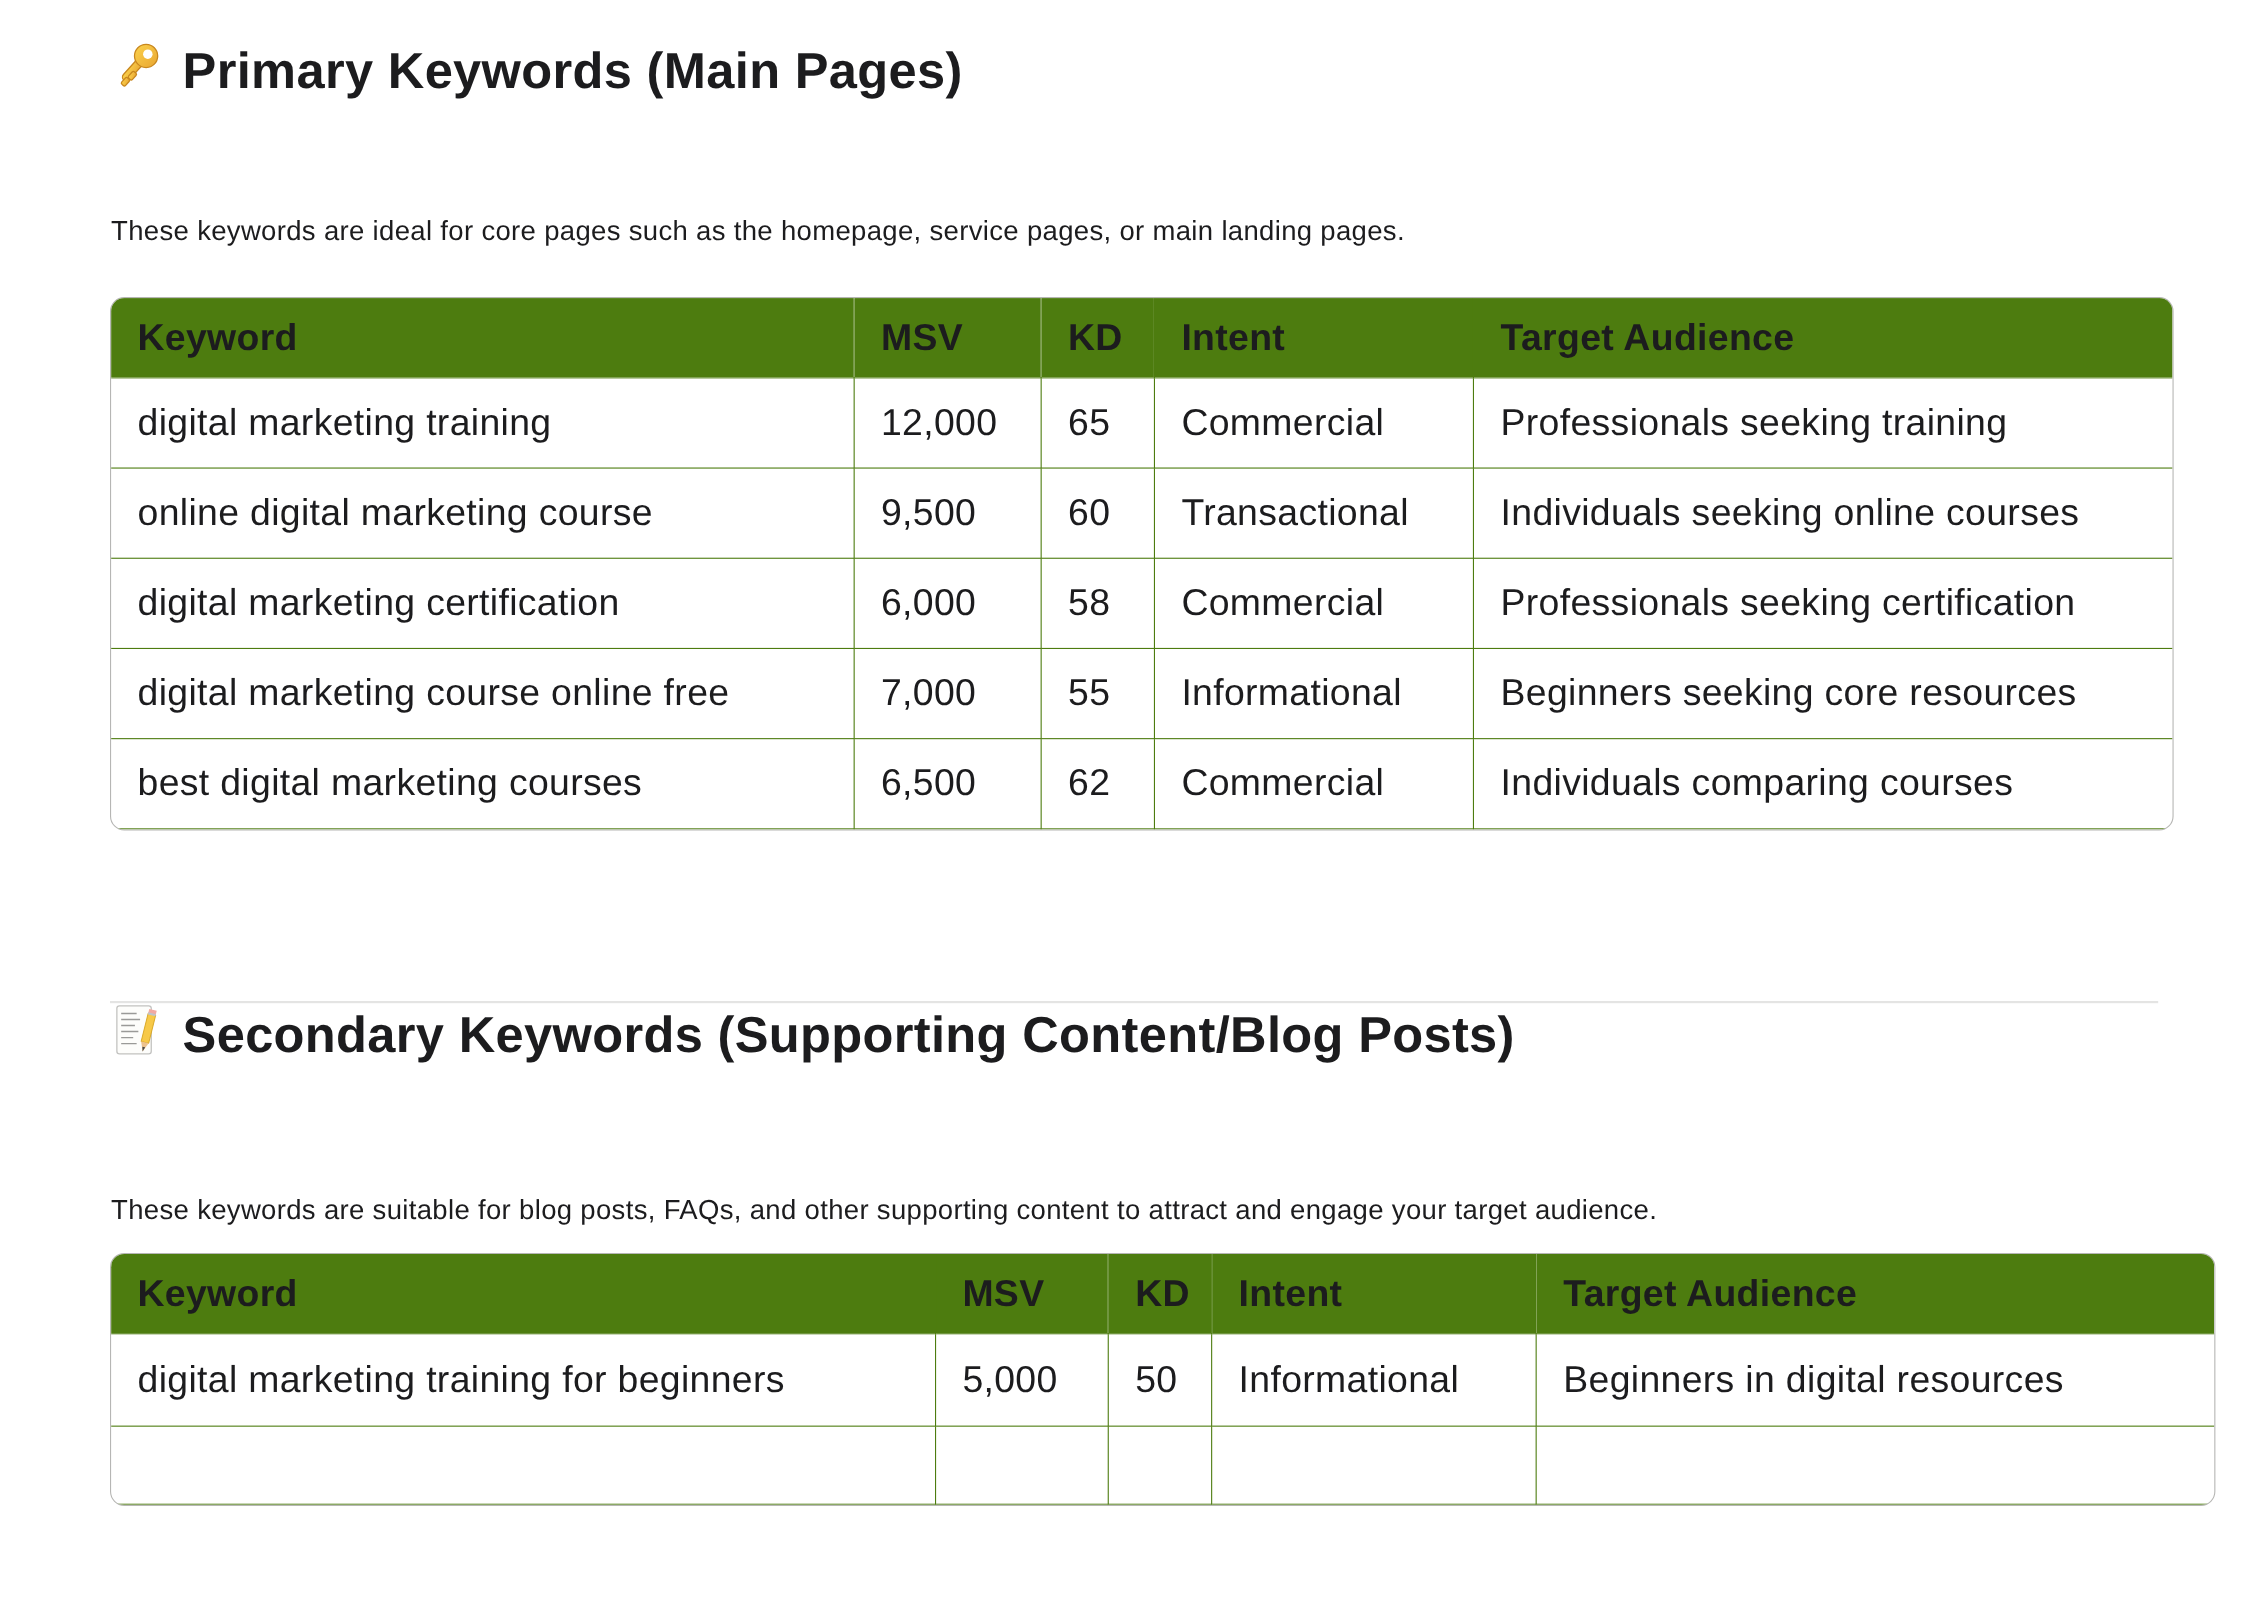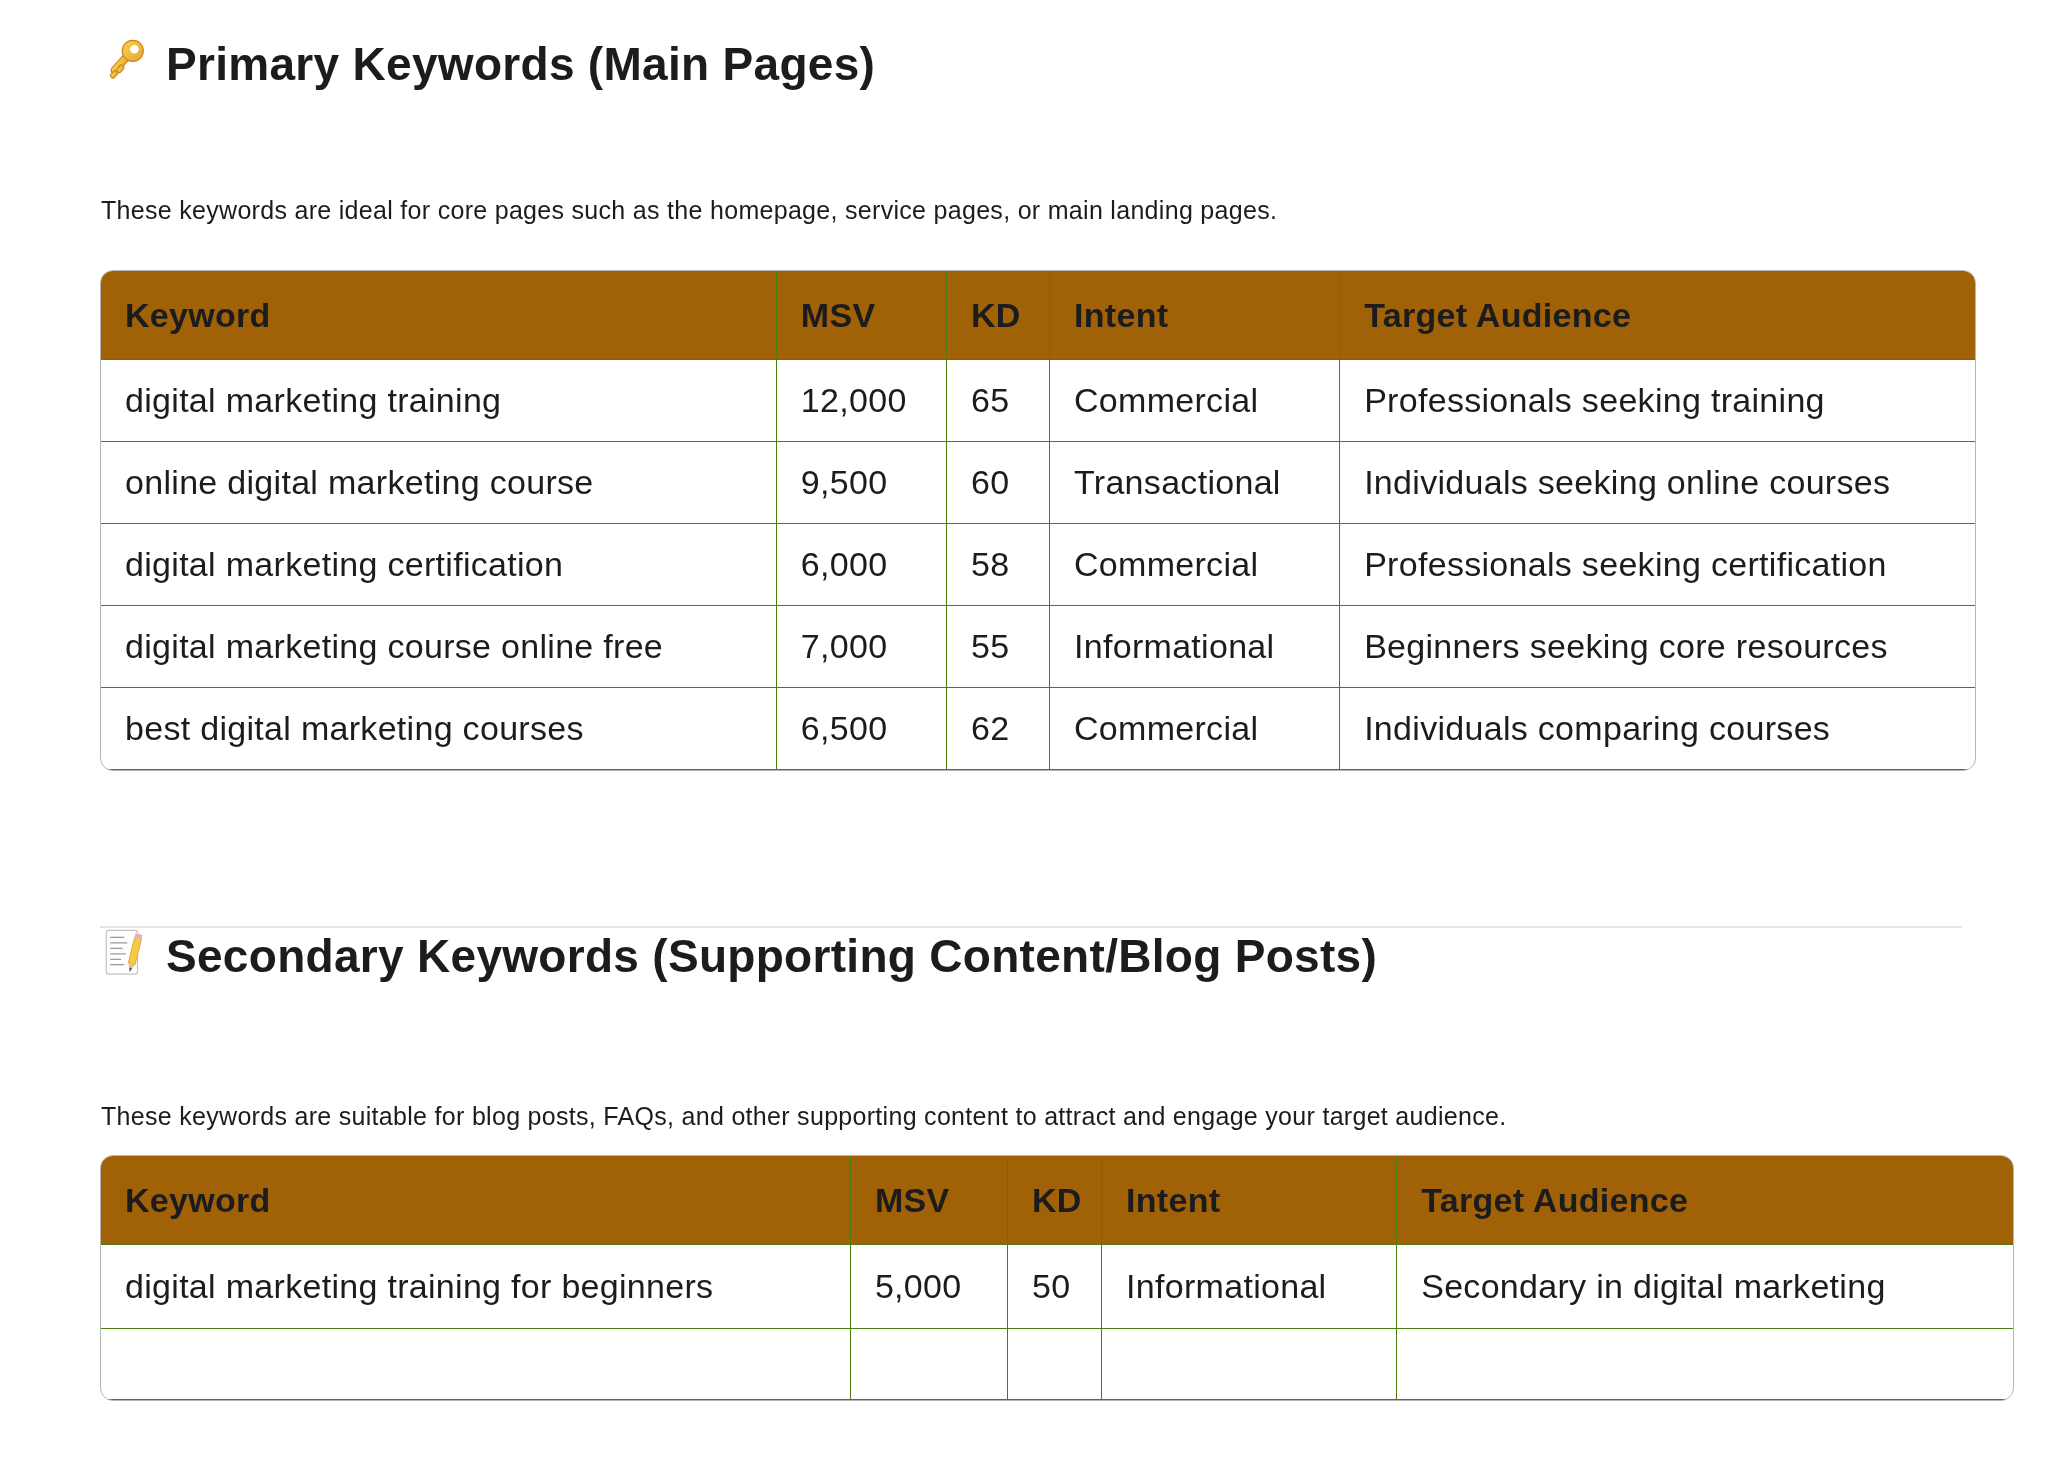--- a/index.html
+++ b/index.html
@@ -66,23 +66,23 @@
   }
   th, td {
     border: 1px solid #4d7c0f;
     padding: 0 18px 0 24px;
     text-align: left;
     vertical-align: middle;
     white-space: nowrap;
     overflow: hidden;
   }
   th {
-    background: #a16207;
+    background: #4d7c0f;
     font-weight: 700;
-    height: 88px;
+    height: 72px;
   }
   .t1 td { height: 81px; }
   .t2 td { height: 83px; }
   tr.filler td { height: 70px; }
   
   tr :first-child { border-left: none; }
   tr :last-child { border-right: none; }
   thead tr :is(th) { border-top: none; }
   .divider {
     border: none;
@@ -213,21 +213,21 @@
             <th>Intent</th>
             <th>Target Audience</th>
           </tr>
         </thead>
         <tbody>
           <tr>
             <td>digital marketing training for beginners</td>
             <td>5,000</td>
             <td>50</td>
             <td>Informational</td>
-            <td>Secondary in digital marketing</td>
+            <td>Beginners in digital resources</td>
           </tr>
           <tr class="filler">
             <td></td>
             <td></td>
             <td></td>
             <td></td>
             <td></td>
           </tr>
         </tbody>
       </table>

